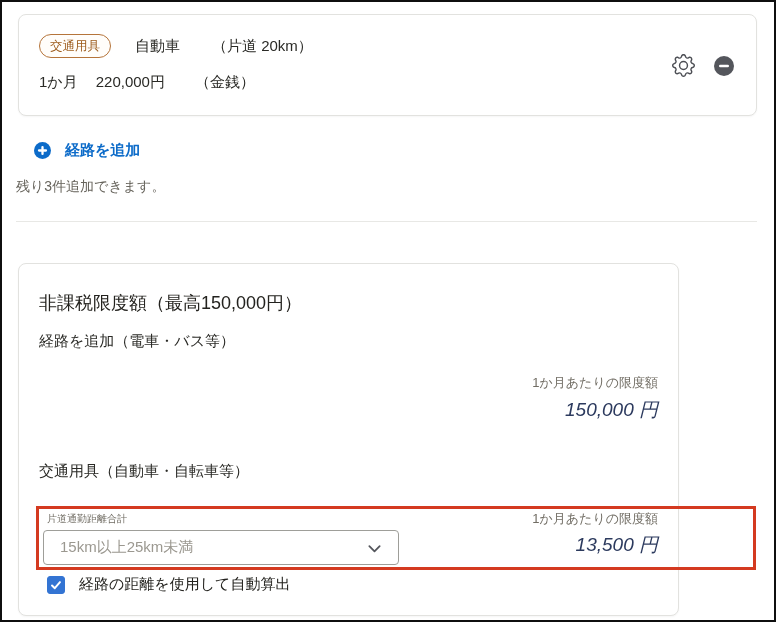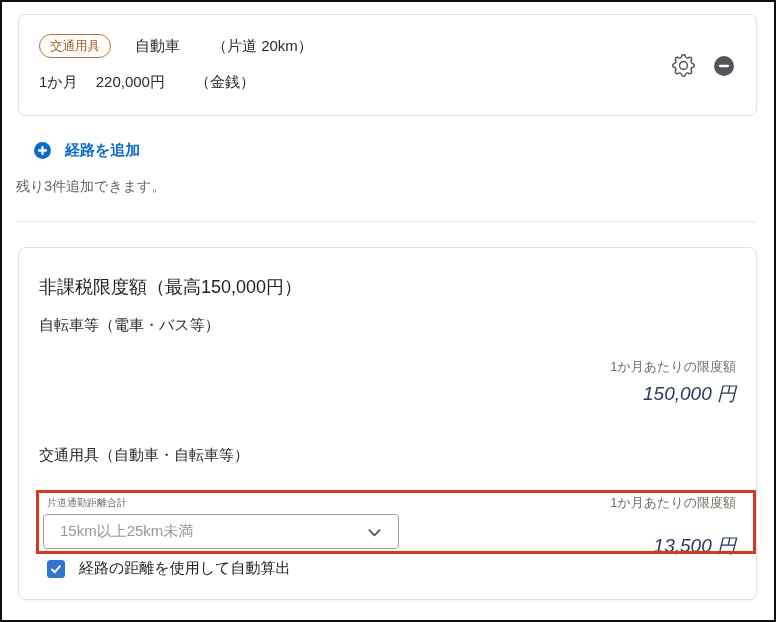--- a/index.html
+++ b/index.html
@@ -2,21 +2,21 @@
 <html lang="ja"><head>
 <meta charset="utf-8">
 <style>
   html,body{margin:0;padding:0;background:#ffffff;}
   body{font-family:"Liberation Sans","DejaVu Sans",sans-serif;color:#2a2a26;}
   .screen{position:relative;width:776px;height:622px;box-sizing:border-box;
     border:2px solid #0f0f0f;background:#fff;overflow:hidden;}
   .card{position:absolute;box-sizing:border-box;background:#fff;
     border:1px solid #e2e2df;border-radius:8px;box-shadow:0 1px 2px rgba(0,0,0,0.04);}
   #route-card{left:16px;top:12px;width:739px;height:102px;}
-  #limits-card{left:16px;top:245px;width:739px;height:353px;padding-left:31px;}
+  #limits-card{left:16px;top:261px;width:661px;height:353px;padding-left:31px;}
   .row{position:absolute;display:flex;align-items:center;font-size:15px;gap:8px;}
   .badge{display:inline-flex;align-items:center;box-sizing:border-box;height:24px;
     padding:0 10px;border:1px solid #b5743a;border-radius:999px;
     color:#9d5c1d;font-size:12.5px;background:#fffdfa;}
   .gap16{margin-left:16px;} .gap24{margin-left:24px;} .gap10{margin-left:10px;} .gap22{margin-left:22px;}
   .card-icons{position:absolute;right:21px;top:39px;display:flex;gap:18px;align-items:center;}
   .icon-btn{display:inline-flex;align-items:center;justify-content:center;border:none;
     background:transparent;padding:0;cursor:pointer;color:#4c4e54;}
   .link-row{position:absolute;left:32px;top:136px;height:24px;display:flex;align-items:center;
     gap:14px;color:#0c6bc9;font-weight:bold;font-size:15px;cursor:pointer;}
@@ -89,21 +89,21 @@
     <span>経路を追加</span>
   </div>
 
   <div class="note">残り3件追加できます。</div>
 
   <div class="divider"></div>
 
   <div class="card" id="limits-card">
     <div class="card-title">非課税限度額（最高150,000円）</div>
 
-    <div class="section-label" style="top:66px;">自転車等（電車・バス等）</div>
+    <div class="section-label" style="top:66px;">経路を追加（電車・バス等）</div>
 
     <div class="limit-block" style="right:20px;top:110px;">
       <div class="limit-label">1か月あたりの限度額</div>
       <div class="limit-value">150,000 円</div>
     </div>
 
     <div class="section-label" style="top:196px;">交通用具（自動車・自転車等）</div>
 
     <div class="highlight-box"></div>
 
@@ -113,21 +113,21 @@
       <span>15km以上25km未満</span>
       <span class="chev">
         <svg width="15" height="15" viewBox="0 0 16 16">
             <path d="M2.5 5.5 8 11l5.5-5.5" fill="none" stroke="#54565c" stroke-width="1.9" stroke-linecap="round" stroke-linejoin="round"></path>
           </svg>
       </span>
     </div>
 
     <div class="limit-block" style="right:20px;top:246px;">
       <div class="limit-label">1か月あたりの限度額</div>
-      <div class="limit-value" style="margin-top:21px;">13,500 円</div>
+      <div class="limit-value" style="margin-top:4px;">13,500 円</div>
     </div>
 
     <label class="checkbox-row">
       <span class="checkbox checked">
         <svg width="12" height="12" viewBox="0 0 16 16">
             <path d="M2.7 8.6 6.4 12.3 13.3 4.2" fill="none" stroke="#fff" stroke-width="2.6" stroke-linecap="round" stroke-linejoin="round"></path>
           </svg>
       </span>
       <span>経路の距離を使用して自動算出</span>
     </label>

